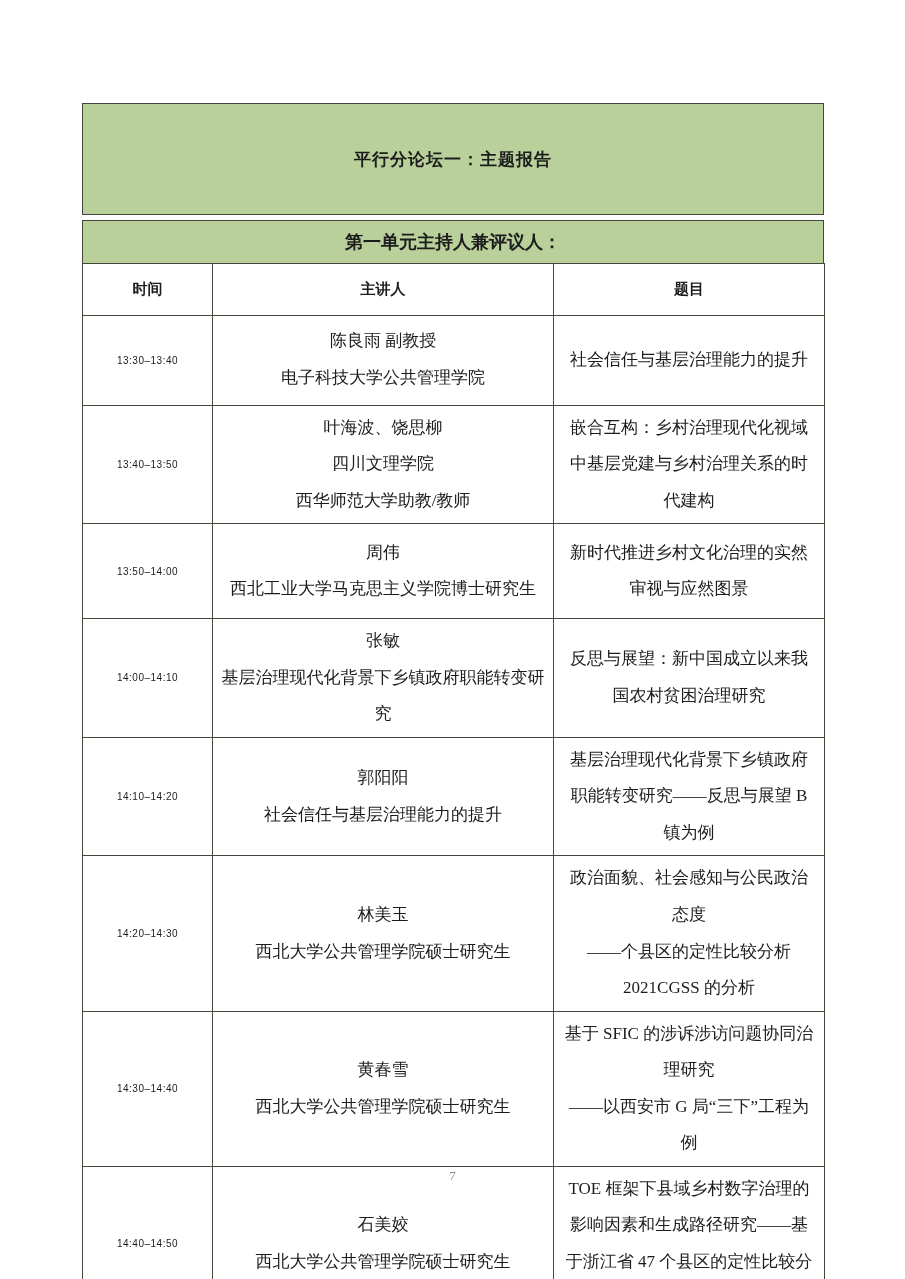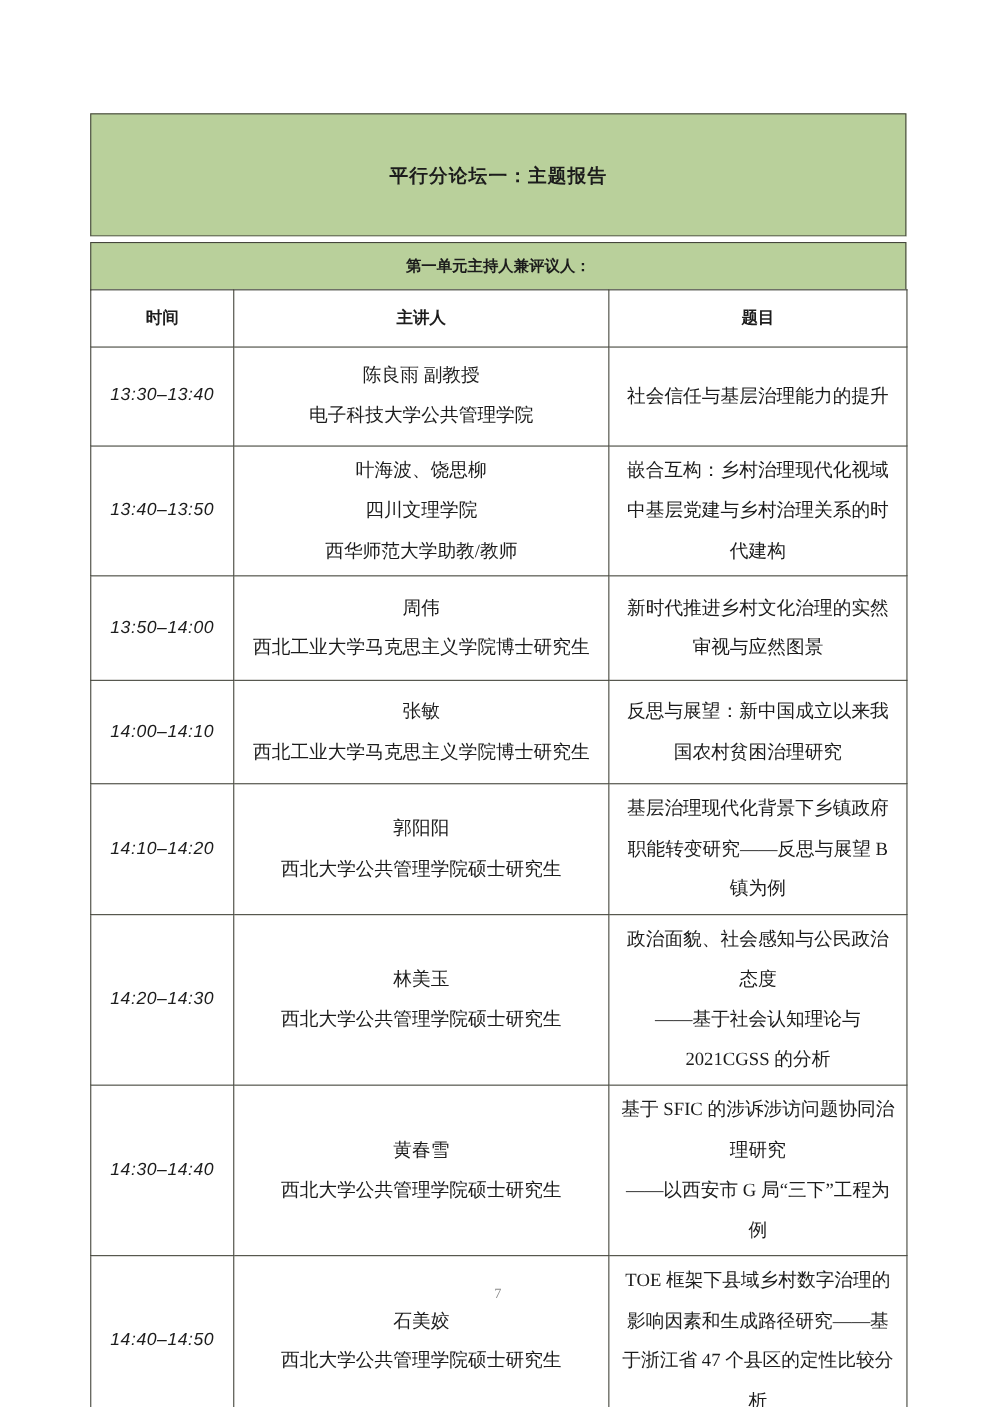--- a/index.html
+++ b/index.html
@@ -30,21 +30,21 @@
     font-weight:bold;
     font-size:17px;
     letter-spacing:1px;
   }
   .band-gap{height:5px;background:#ffffff;}
   .band-unit{
     background:var(--green);
     border:1.5px solid var(--border);
     height:44px;
     display:flex;align-items:center;justify-content:center;
-    font-size:14px;
+    font-size:18px;
     white-space:nowrap;
   }
   .band-unit .lbl{font-weight:bold;}
 
   
   table.sched{
     width:742px;
     border-collapse:collapse;
     table-layout:fixed;
     margin-top:-1.5px;
@@ -58,24 +58,23 @@
   table.sched th{
     height:52px;
     font-size:15px;
     font-weight:bold;
     text-align:center;
   }
   col.c-time{width:130px;}
   col.c-speaker{width:341px;}
   col.c-title{width:271px;}
   td.time{
-    font-size:16px;
+    font-size:10px;
     font-family:"Liberation Sans","DejaVu Sans",sans-serif;
     letter-spacing:.5px;
-    font-style:italic;
   }
   td.speaker,td.title{
     font-size:17px;
     line-height:2.15;
     white-space:pre-line;
     padding:4px 8px;
   }
   tbody tr:nth-of-type(1){height:90px;}
   tbody tr:nth-of-type(2){height:97px;}
   tbody tr:nth-of-type(3){height:95px;}
@@ -141,35 +140,35 @@
         </tr>
         <tr>
           <td class="time">13:50–14:00</td>
           <td class="speaker">周伟
 西北工业大学马克思主义学院博士研究生</td>
           <td class="title">新时代推进乡村文化治理的实然审视与应然图景</td>
         </tr>
         <tr>
           <td class="time">14:00–14:10</td>
           <td class="speaker">张敏
-西北工业大学马克思主义学院博士研究生</td>
+基层治理现代化背景下乡镇政府职能转变研究</td>
           <td class="title">反思与展望：新中国成立以来我国农村贫困治理研究</td>
         </tr>
         <tr>
           <td class="time">14:10–14:20</td>
           <td class="speaker">郭阳阳
-西北大学公共管理学院硕士研究生</td>
+社会信任与基层治理能力的提升</td>
           <td class="title">基层治理现代化背景下乡镇政府职能转变研究——反思与展望 B 镇为例</td>
         </tr>
         <tr>
           <td class="time">14:20–14:30</td>
           <td class="speaker">林美玉
 西北大学公共管理学院硕士研究生</td>
           <td class="title">政治面貌、社会感知与公民政治态度
-——基于社会认知理论与
+——个县区的定性比较分析
 2021CGSS 的分析</td>
         </tr>
         <tr>
           <td class="time">14:30–14:40</td>
           <td class="speaker">黄春雪
 西北大学公共管理学院硕士研究生</td>
           <td class="title">基于 SFIC 的涉诉涉访问题协同治理研究
 ——以西安市 G 局“三下”工程为例</td>
         </tr>
         <tr>

